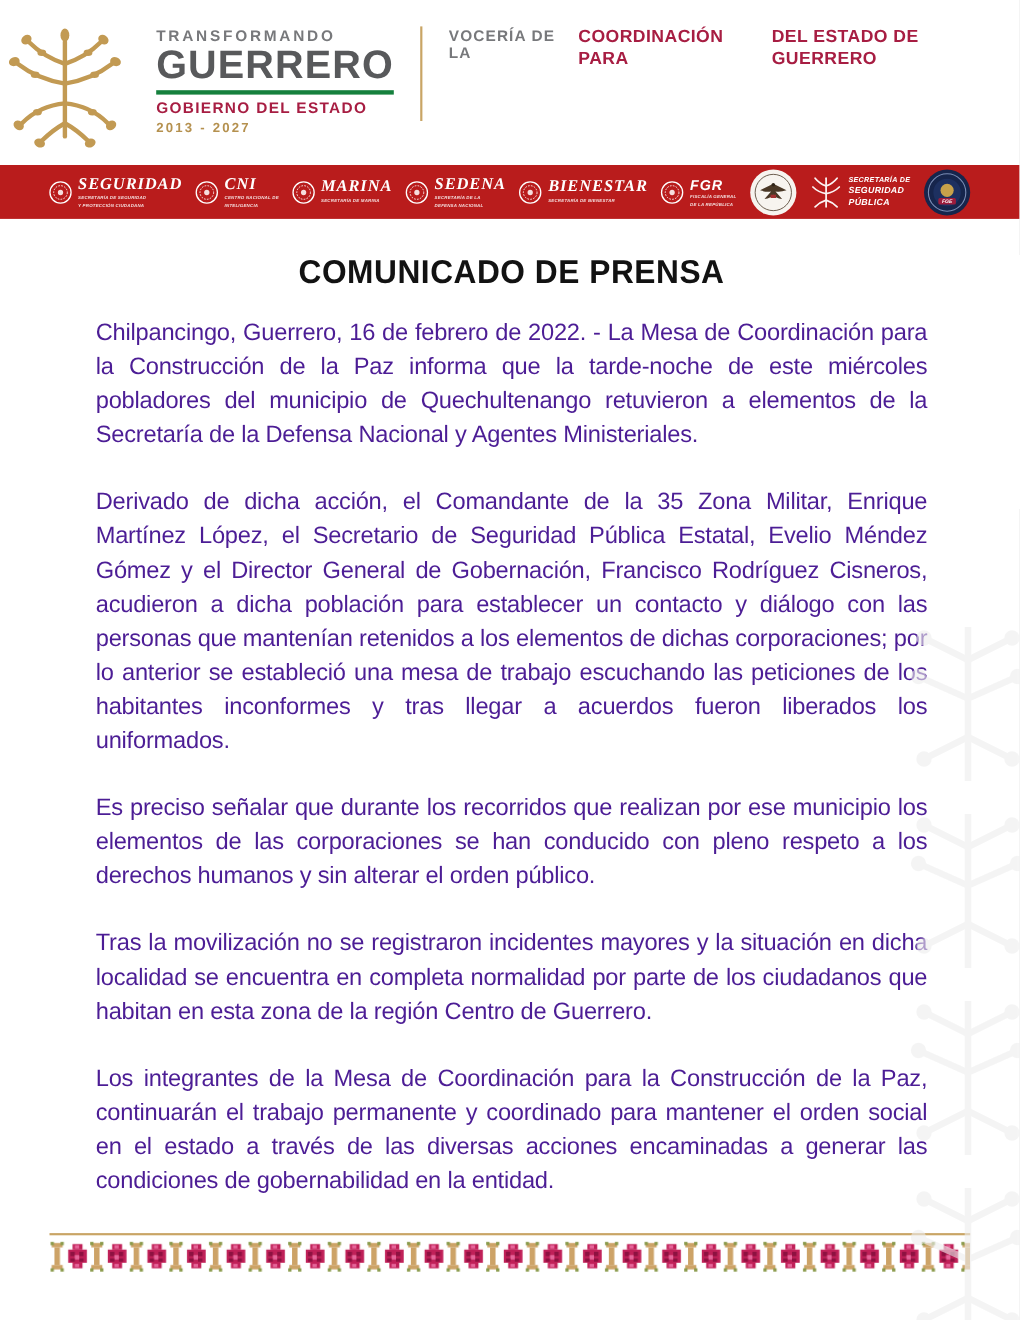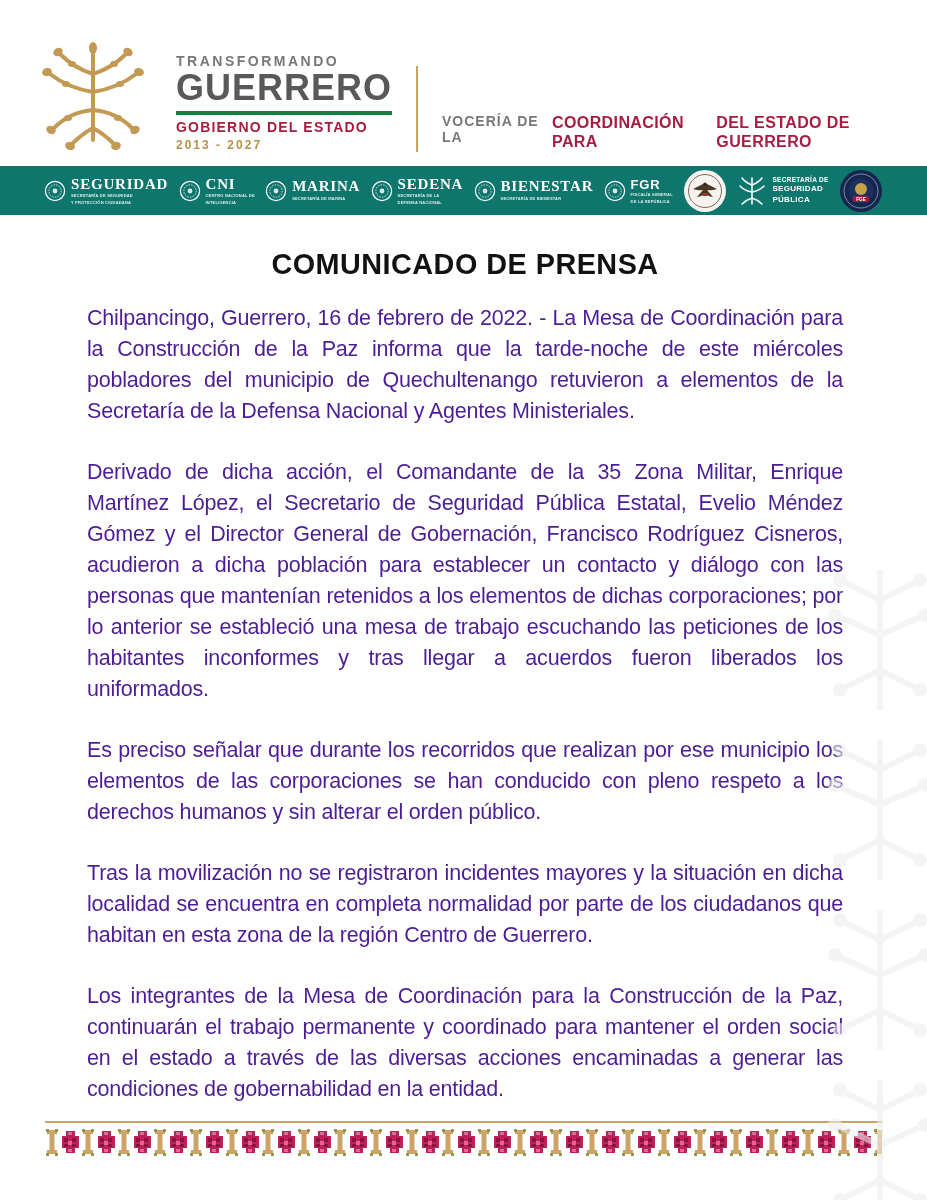--- a/index.html
+++ b/index.html
@@ -13,22 +13,22 @@
     overflow:hidden;
     display:flex; flex-direction:column;
   }
   
   .watermark {
     position:absolute; right:-8px; top:560px; width:110px; height:640px;
     opacity:.6; pointer-events:none;
   }
   
   .header {
-    display:flex; align-items:flex-end; justify-content:center;
-    padding-top:40px; gap:24px;margin-left:34px;
+    display:flex; align-items:flex-start; justify-content:center;
+    padding-top:24px; gap:24px;
   }
   .brand-logo { width:118px; height:112px; flex:0 0 auto; }
   .brand-text { display:flex; flex-direction:column; }
   .brand-line1 { font-size:14px; font-weight:600; letter-spacing:2.5px; color:#77787b; }
   .brand-line2 { font-size:36px; font-weight:800; letter-spacing:1px; color:#58595b; line-height:1.05; }
   .brand-line3 { font-size:14px; font-weight:700; letter-spacing:1.2px; color:#a71d42;
                  border-top:4px solid #15803d; padding-top:4px; margin-top:4px; }
   .brand-line4 { font-size:12px; font-weight:700; letter-spacing:2px; color:#b5914f; margin-top:3px; }
   .header-divider { width:2px; height:86px; background:#c9a565; flex:0 0 auto; }
   .voceria { display:flex; flex-direction:row; }
@@ -139,21 +139,21 @@
 
     <div class="header-divider"></div>
 
     <div class="voceria">
       <div class="voceria-line1">VOCERÍA DE LA</div>
       <div class="voceria-strong">COORDINACIÓN PARA</div>
       <div class="voceria-strong">DEL ESTADO DE GUERRERO</div>
     </div>
   </div>
 
-  <div class="banner" style="background:#0f766e;">
+  <div class="banner" style="background:#b91c1c;font-style:italic;">
 
     <div class="agency">
       <svg class="agency-seal" viewBox="0 0 22 22">
           <circle cx="11" cy="11" r="9.6" fill="none" stroke="#fff" stroke-width="1.2"></circle>
           <circle cx="11" cy="11" r="6.2" fill="none" stroke="#fff" stroke-width=".8" stroke-dasharray="1.5 1.2"></circle>
           <circle cx="11" cy="11" r="2.4" fill="#fff" opacity=".85"></circle>
         </svg>
       <div class="agency-names">
         <span class="agency-name">SEGURIDAD</span>
         <span class="agency-sub">SECRETARÍA DE SEGURIDAD</span>

